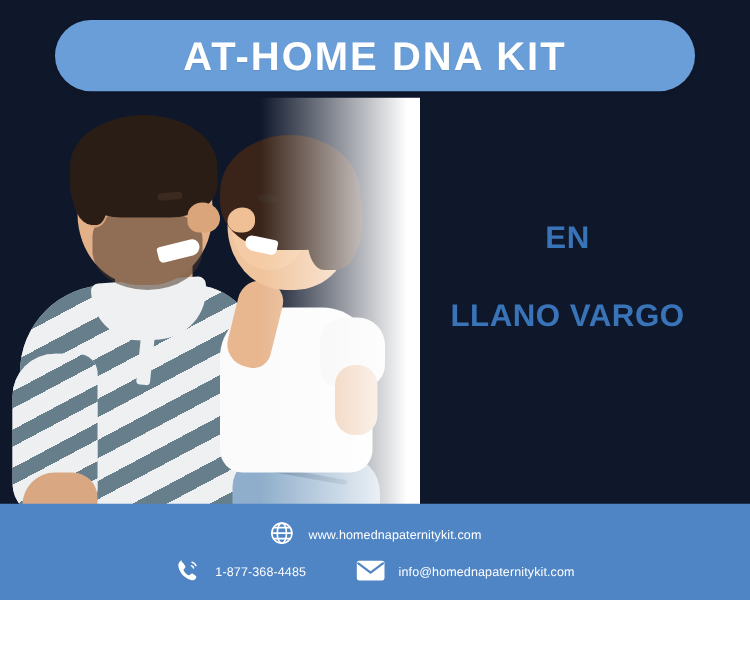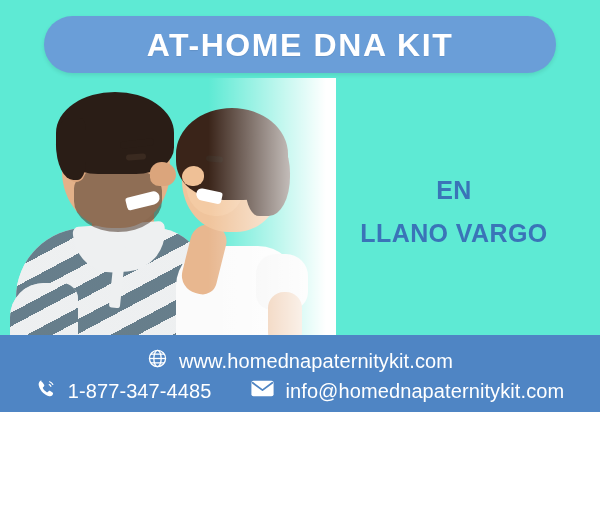--- a/index.html
+++ b/index.html
@@ -9,22 +9,22 @@
   body {
     width: 600px;
     height: 520px;
     background: #ffffff;
     font-family: "Liberation Sans", sans-serif;
     overflow: hidden;
   }
   .poster {
     position: relative;
     width: 600px;
-    height: 412px;
-    background: #5eead4;
+    height: 480px;
+    background: #0f172a;
     overflow: hidden;
   }
 
   
   .title-banner {
     position: absolute;
     left: 44px;
     top: 16px;
     width: 512px;
     height: 57px;
@@ -55,21 +55,21 @@
   }
   .headline-line {
     color: #3a74b8;
     font-size: 25px;
     font-weight: bold;
     letter-spacing: 0.4px;
     line-height: 1;
     white-space: nowrap;
   }
   .headline-line.l2 { margin-top: 20px; }
-  .headline-line.l3 { margin-top: 18px; }
+  .headline-line.l3 { margin-top: 38px; }
 
   
   .photo {
     position: absolute;
     left: 0px;
     top: 78px;
     width: 336px;
     height: 380px;
     overflow: hidden;
   }
@@ -249,21 +249,21 @@
     position: absolute;
     display: flex;
     align-items: center;
     white-space: nowrap;
   }
   .footer-row.row1 { left: 0; right: 0; top: 13px; justify-content: center; }
   .footer-row.row2 { left: 0; right: 0; top: 43px; justify-content: center; gap: 40px; }
   .f-item { display: flex; align-items: center; gap: 11px; }
   .f-text {
     color: #ffffff;
-    font-size: 20px;
+    font-size: 10px;
     line-height: 1;
     letter-spacing: 0.1px;
   }
   .f-icon { display: block; flex: none; }
 </style>
 </head>
 <body>
 
 <div class="poster">
 
@@ -338,21 +338,21 @@
 
     <div class="footer-row row2">
       <div class="f-item">
         <span class="f-icon">
           <svg width="21" height="21" viewBox="0 0 24 24">
             <path fill="#ffffff" d="M6.2 2.8c-.8 0-1.6.5-2.1 1.3C3.1 5.5 2.8 7 3.2 8.6c.8 3.4 2.6 6.3 5.1 8.6 2 1.8 4.3 3.1 6.8 3.6 1.4.3 2.7-.1 3.6-1.1.5-.6.8-1.2.8-1.9 0-.5-.2-.9-.6-1.2l-2.6-1.8c-.6-.4-1.4-.3-1.9.2l-1 1c-.3.3-.7.4-1.1.2-1.9-1-3.4-2.5-4.4-4.4-.2-.4-.1-.8.2-1.1l1-1c.5-.5.6-1.3.2-1.9L7.5 5c-.3-.4-.8-.6-1.3-.6z"></path>
             <path fill="none" stroke="#ffffff" stroke-width="1.4" stroke-linecap="round" d="M15.6 4.3c1.6.5 2.9 1.6 3.6 3.1"></path>
             <path fill="none" stroke="#ffffff" stroke-width="1.4" stroke-linecap="round" d="M15.1 7.6c.9.3 1.6 1 1.9 1.9"></path>
           </svg>
         </span>
-        <span class="f-text">1-877-347-4485</span>
+        <span class="f-text">1-877-368-4485</span>
       </div>
 
       <div class="f-item">
         <span class="f-icon">
           <svg width="23" height="17" viewBox="0 0 28 20">
             <rect x="0.5" y="0.5" width="27" height="19" rx="2.5" fill="#ffffff"></rect>
             <path d="M2 3 L14 12 L26 3" fill="none" stroke="#4f85c4" stroke-width="2.2" stroke-linecap="round" stroke-linejoin="round"></path>
           </svg>
         </span>
         <span class="f-text">info@homednapaternitykit.com</span>

